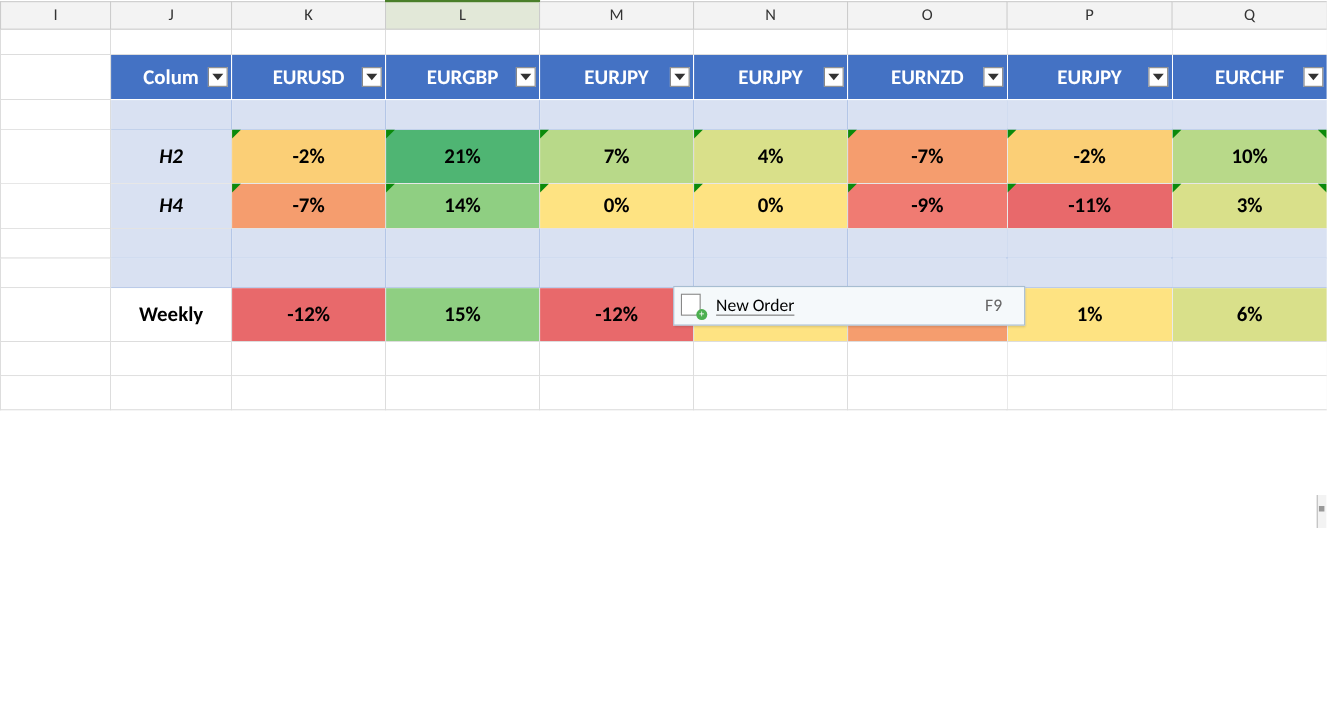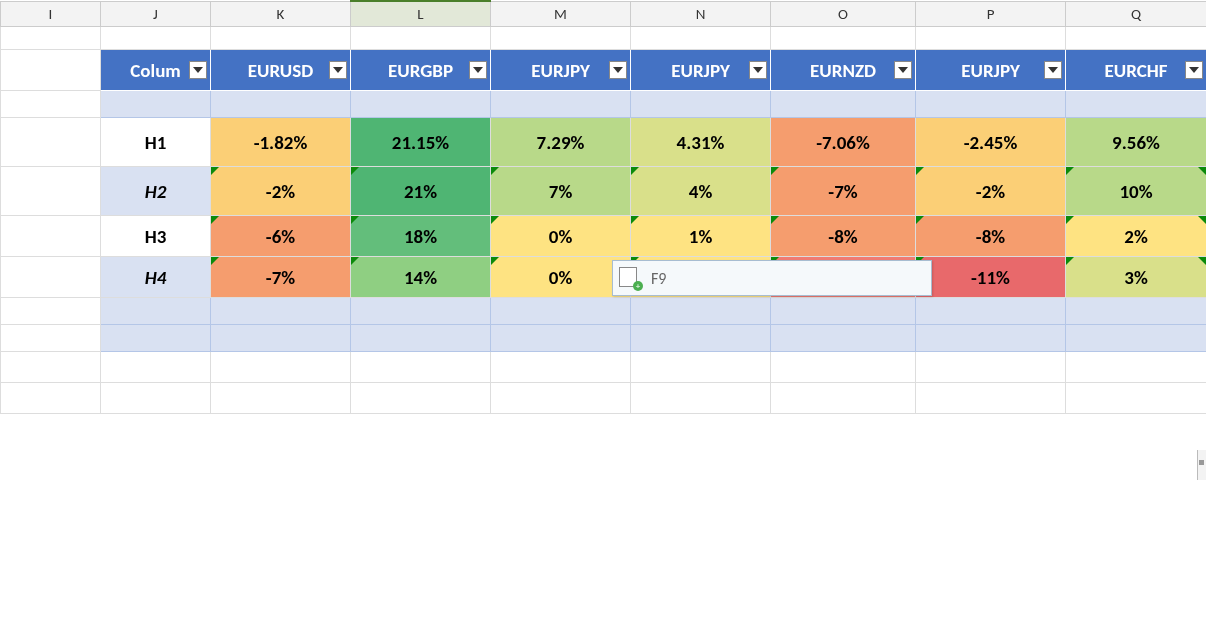--- a/index.html
+++ b/index.html
@@ -140,21 +140,21 @@
     position:relative;
   }
   .ctxmenu .icon .page{
     position:absolute;width:16px;height:18px;background:#fff;border:1px solid #888;
   }
   .ctxmenu .icon .plus{
     position:absolute;right:-2px;bottom:-2px;width:10px;height:10px;
     border-radius:50%;background:#4caf50;color:#fff;font-size:9px;line-height:10px;text-align:center;
   }
   .ctxmenu .label { flex:1; text-decoration:underline; text-decoration-color:#777; text-underline-offset:3px;}
-  .ctxmenu .kbd { color:#666; margin-right:3px; }
+  .ctxmenu .kbd { color:#666; margin-right:20px; }
 
   .scroll-indicator{
     position:absolute; right:0; top:450px; width:8px; height:30px;
     border-left:1px solid #bbb; background:#f3f3f3;
   }
   .scroll-indicator::after{
     content:""; position:absolute; left:1px; top:10px; width:5px;height:5px;background:#999;
   }
   tr.tall td { height: 46px; }
 </style>
@@ -216,53 +216,31 @@
           <td></td>
           <td></td>
           <td></td>
           <td></td>
           <td></td>
           <td></td>
           <td></td>
         </tr>
         <tr class="tall">
           <td></td>
-          <td class="rowlabel">H1</td>
-          <td class="g-yorng">-1.82%</td>
-          <td class="g-dgreen2">21.15%</td>
-          <td class="g-lgreen">7.29%</td>
-          <td class="g-ygreen">4.31%</td>
-          <td class="g-ored">-7.06%</td>
-          <td class="g-yorng">-2.45%</td>
-          <td class="g-lgreen">9.56%</td>
-        </tr>
-        <tr class="tall">
-          <td></td>
           <td class="rowlabel alt">H2</td>
           <td class="g-yorng">-2%<span class="flag"></span></td>
           <td class="g-dgreen2">21%<span class="flag"></span></td>
           <td class="g-lgreen">7%<span class="flag"></span></td>
           <td class="g-ygreen">4%<span class="flag"></span></td>
           <td class="g-ored">-7%<span class="flag"></span></td>
           <td class="g-yorng">-2%<span class="flag"></span></td>
           <td class="g-lgreen">10%<span class="flag"></span><span class="flag-r"></span></td>
         </tr>
         <tr>
           <td></td>
-          <td class="rowlabel">H3</td>
-          <td class="g-ored">-6%<span class="flag"></span></td>
-          <td class="g-dgreen">18%<span class="flag"></span></td>
-          <td class="g-yellow">0%<span class="flag"></span></td>
-          <td class="g-yellow">1%<span class="flag"></span></td>
-          <td class="g-ored">-8%<span class="flag"></span></td>
-          <td class="g-ored">-8%<span class="flag"></span></td>
-          <td class="g-yellow">2%<span class="flag"></span><span class="flag-r"></span></td>
-        </tr>
-        <tr>
-          <td></td>
           <td class="rowlabel alt">H4</td>
           <td class="g-ored">-7%<span class="flag"></span></td>
           <td class="g-green">14%<span class="flag"></span></td>
           <td class="g-yellow">0%<span class="flag"></span></td>
           <td class="g-yellow">0%<span class="flag"></span></td>
           <td class="g-red">-9%<span class="flag"></span></td>
           <td class="g-dred">-11%<span class="flag"></span></td>
           <td class="g-ygreen">3%<span class="flag"></span><span class="flag-r"></span></td>
         </tr>
         <tr class="sep">
@@ -280,20 +258,31 @@
           <td style="background: rgb(255, 255, 255); border: 1px solid rgb(221, 221, 221);"></td>
           <td></td>
           <td></td>
           <td></td>
           <td></td>
           <td></td>
           <td></td>
           <td></td>
           <td></td>
         </tr>
+        <tr class="tall">
+          <td></td>
+          <td class="rowlabel">Weekly</td>
+          <td class="g-dred">-12%</td>
+          <td class="g-green">15%</td>
+          <td class="g-dred">-12%</td>
+          <td class="g-yellow">-1%</td>
+          <td class="g-ored">-7%</td>
+          <td class="g-yellow">1%</td>
+          <td class="g-ygreen">6%</td>
+        </tr>
         <tr class="short">
           <td></td>
           <td></td>
           <td></td>
           <td></td>
           <td></td>
           <td></td>
           <td></td>
           <td></td>
           <td></td>
@@ -310,17 +299,18 @@
           <td></td>
         </tr>
       </tbody>
   </table>
 
   <div class="ctxmenu">
     <span class="icon">
       <span class="page"></span>
         <span class="plus">+</span>
     </span>
+    <span class="label">New Order</span>
     <span class="kbd">F9</span>
   </div>
 
   <div class="scroll-indicator"></div>
 </div>
 
 </body></html>

